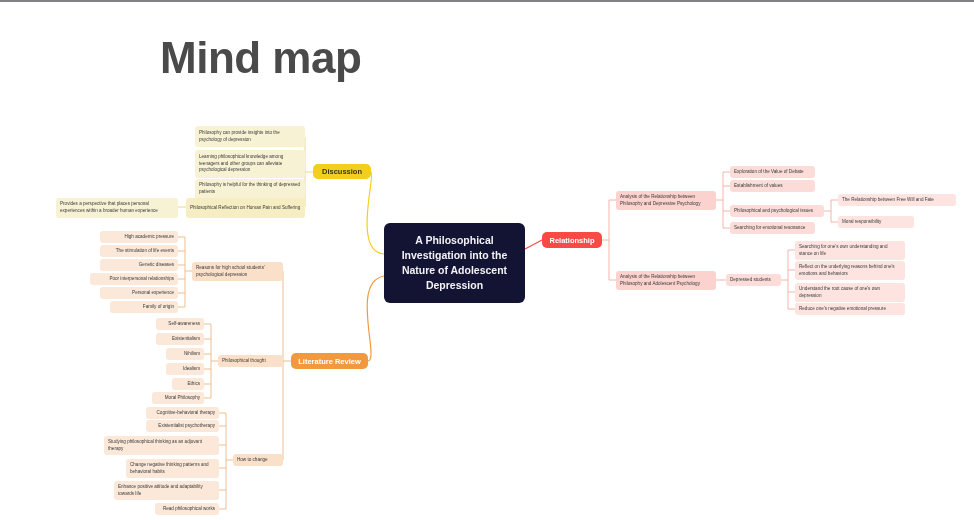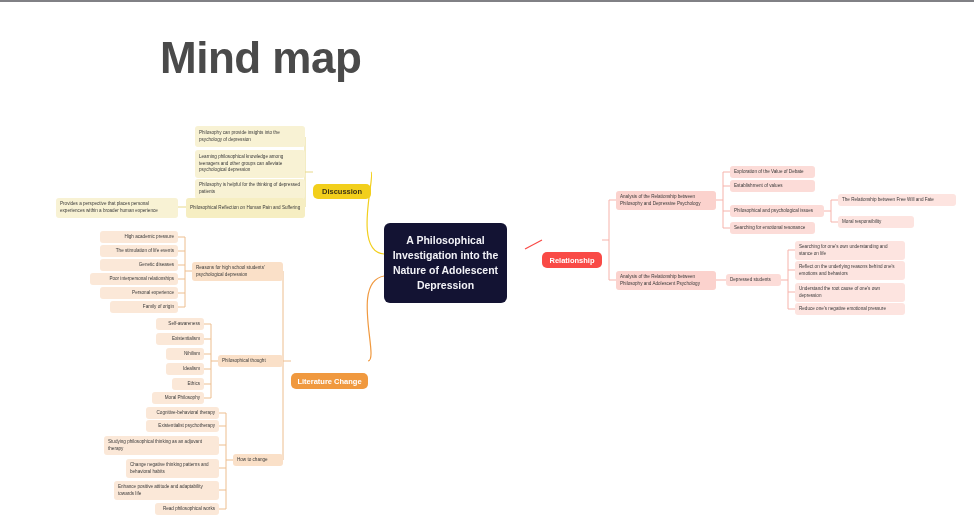--- a/index.html
+++ b/index.html
@@ -16,31 +16,31 @@
   #links{position:absolute;left:0;top:0;width:974px;height:520px;pointer-events:none;}
   .node{
     position:absolute;box-sizing:border-box;
     display:flex;align-items:center;
     border-radius:3px;
   }
   .node span{display:block;width:100%;}
 
   
   #center-node{
-    left:384px;top:221px;width:123px;height:80px;
+    left:384px;top:221px;width:141px;height:80px;
     background:#131333;border-radius:6px;
     justify-content:flex-start;text-align:center;
     color:#f2f2f7;font-size:10.5px;font-weight:bold;line-height:1.45;
     padding:4px 6px;
   }
 
   
   .pill{
     border-radius:5px;justify-content:center;text-align:center;
-    font-size:7.5px;font-weight:bold;color:#ffffff;padding:2px 5px;margin-top:20px;
+    font-size:7.5px;font-weight:bold;color:#ffffff;padding:2px 5px;
   }
   #pill-discussion{left:313px;top:162px;width:58px;height:15px;background:#f2cf1c;color:#3d3516;}
   #pill-litreview{left:291px;top:351px;width:77px;height:16px;background:#f0993f;}
   #pill-introduction{left:542px;top:230px;width:60px;height:16px;background:#f94a46;}
 
   
   .leaf{
     font-size:4.6px;line-height:1.45;padding:2.5px 4px;color:#3a3a3a;
   }
   .y1{background:#f6eec2;}         
@@ -115,21 +115,21 @@
   </svg>
 
   <div class="node" id="center-node">
     <span>A Philosophical Investigation into the Nature of Adolescent Depression</span>
   </div>
 
   <div class="node pill" id="pill-discussion">
     <span>Discussion</span>
   </div>
   <div class="node pill" id="pill-litreview">
-    <span>Literature Change</span>
+    <span>Literature Review</span>
   </div>
   <div class="node pill" id="pill-introduction">
     <span>Relationship</span>
   </div>
 
   <div class="node leaf y2 ta-left" style="left:195px;top:124px;width:110px;height:21px;">
     <span>Philosophy can provide insights into the psychology of depression</span>
   </div>
   <div class="node leaf y2 ta-left" style="left:195px;top:148px;width:110px;height:28px;">
     <span>Learning philosophical knowledge among teenagers and other groups can alleviate psychological depression</span>

